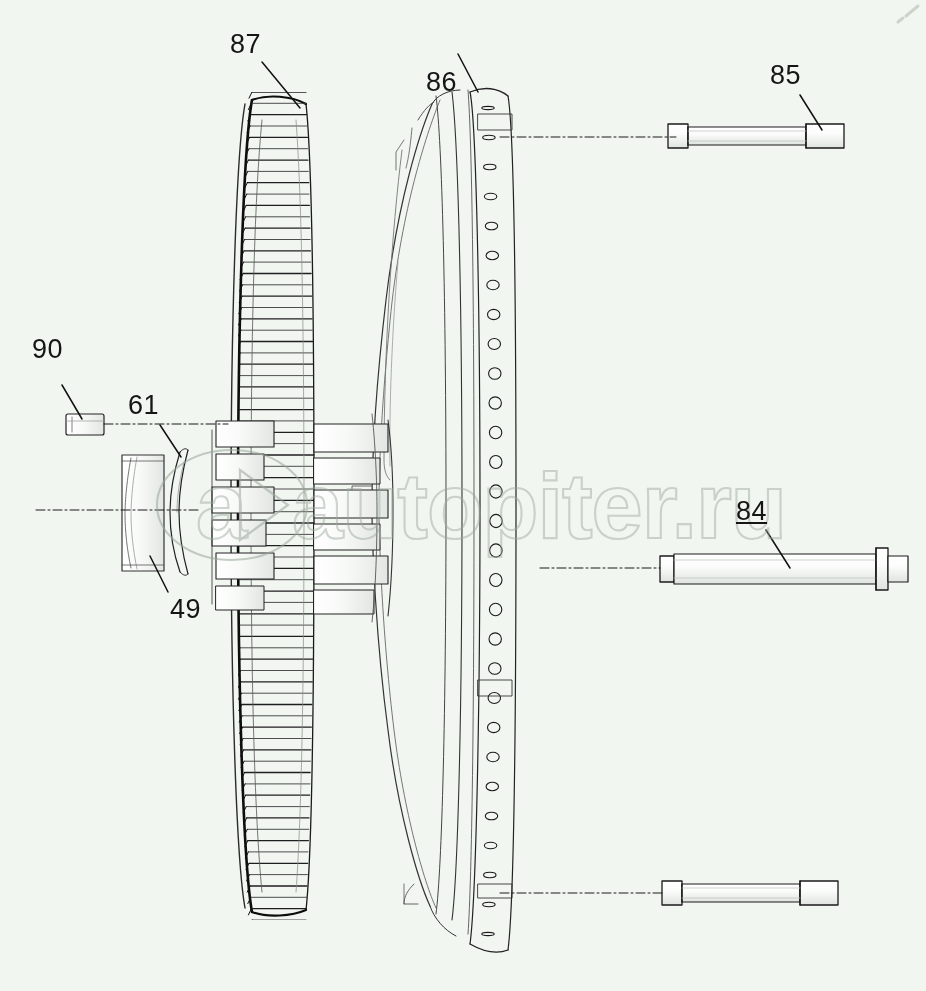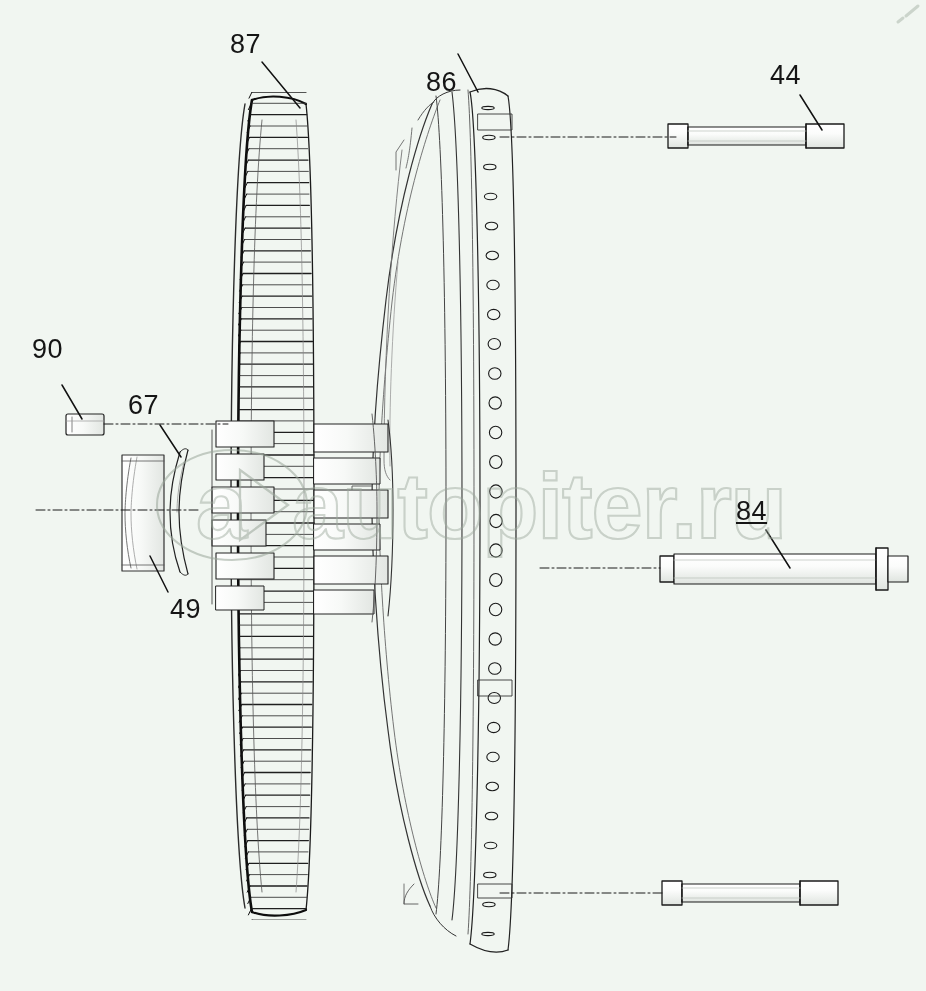--- a/index.html
+++ b/index.html
@@ -406,20 +406,20 @@
         <text x="196" y="538" class="wm-text">a</text>
         <path d="M240 470 L 288 505 L 240 540 Z" fill="none" stroke="#9aa79a" stroke-width="2.3"></path>
       </g>
       <text x="292" y="538" class="wm-text">autopiter.ru</text>
     </g>
   </svg>
 
   <div id="labels">
       <div class="callout-label" style="left: 230px; top: 31px;">87</div>
       <div class="callout-label" style="left: 426px; top: 21px; margin-top: 48px;">86</div>
-      <div class="callout-label" style="left: 770px; top: 62px;">44</div>
+      <div class="callout-label" style="left: 770px; top: 62px;">85</div>
       <div class="callout-label" style="left: 736px; top: 498px; text-decoration: underline;">84</div>
       <div class="callout-label" style="left: 32px; top: 336px;">90</div>
-      <div class="callout-label" style="left: 128px; top: 392px;">67</div>
+      <div class="callout-label" style="left: 128px; top: 392px;">61</div>
       <div class="callout-label" style="left: 170px; top: 596px;">49</div>
     </div>
 
 </div>
 
 </body></html>

